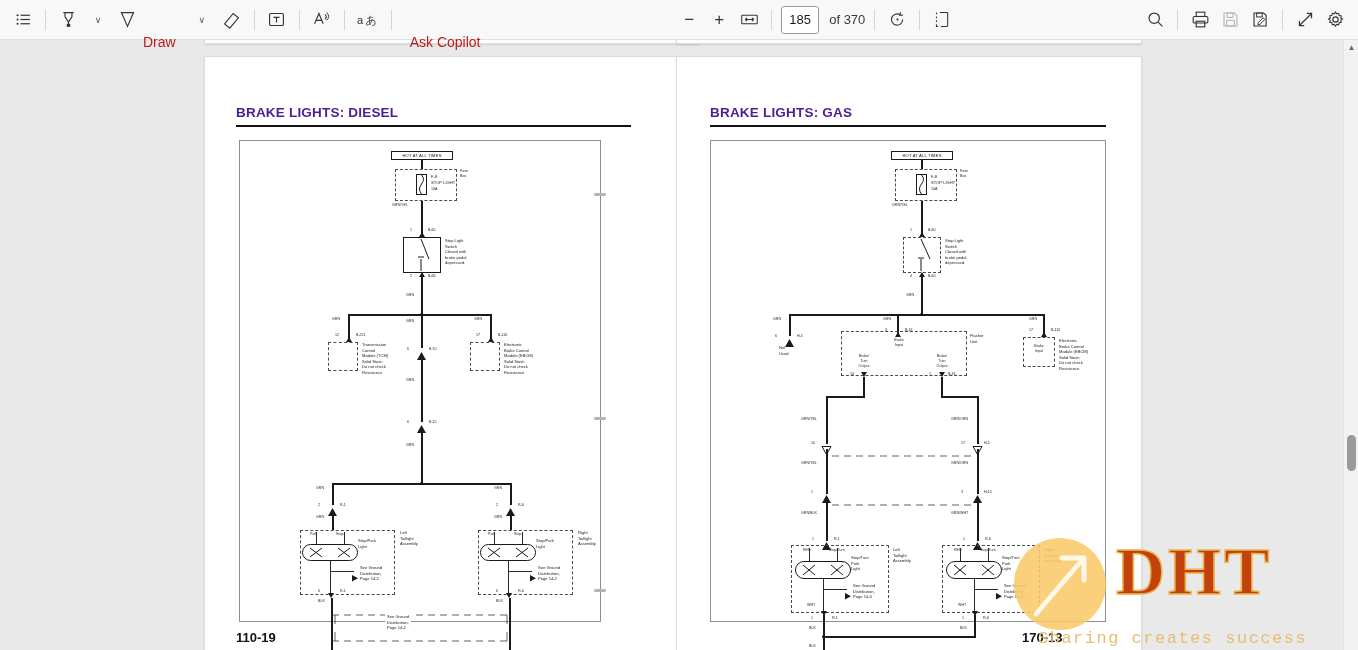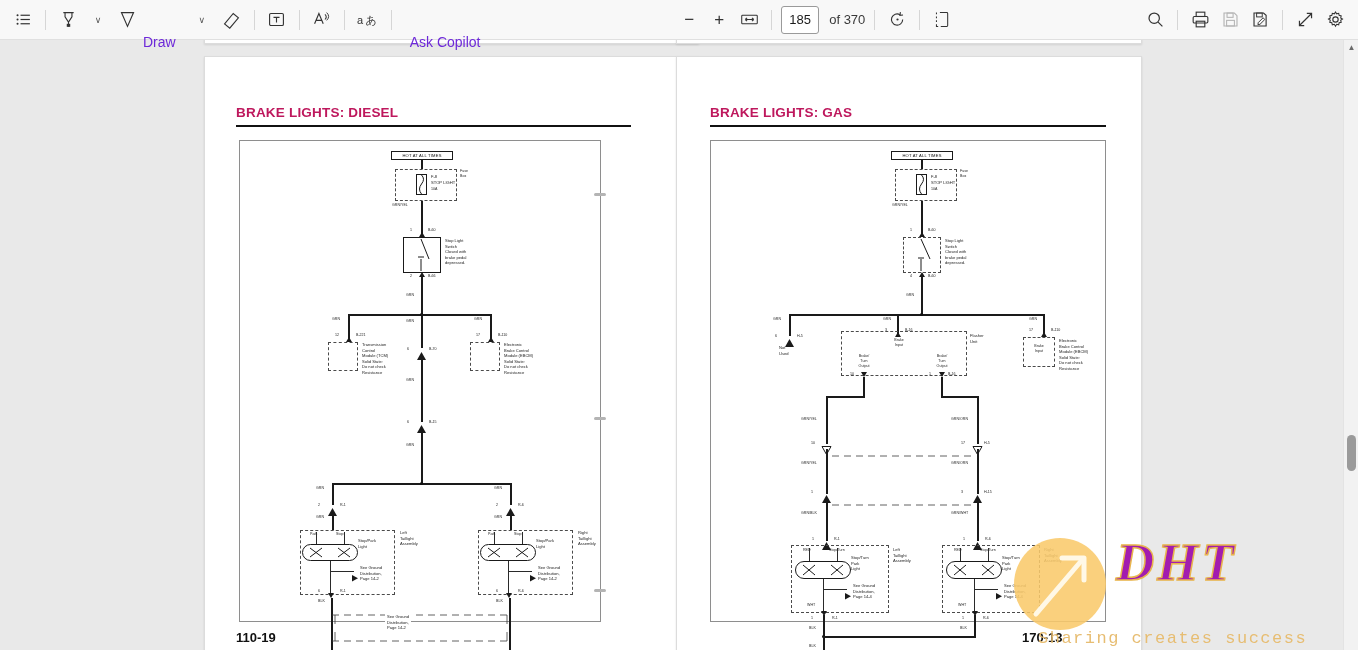--- a/index.html
+++ b/index.html
@@ -20,21 +20,21 @@
     padding: 0 8px;
     z-index: 40;
   }
   .tb-btn {
     height: 30px; min-width: 30px;
     display: flex; align-items: center; justify-content: center;
     border-radius: 4px; cursor: pointer;
     color: #333; padding: 0 5px;
     flex: 0 0 auto;
   }
-  .tb-label { font-size: 14px; color: #6d28d9; padding: 0 6px; white-space: nowrap; margin-top: 44px; }
+  .tb-label { font-size: 14px; color: #b91c1c; padding: 0 6px; white-space: nowrap; margin-top: 44px; }
   .tb-sep {
     width: 1px; height: 20px; background: #d6d6d6;
     margin: 0 7px; flex: 0 0 auto;
   }
   .chev { font-size: 9px; color: #555; }
   .tb-spacer { flex: 1 1 auto; }
   .disabled { opacity: .35; }
 
   #pagebox {
     width: 38px; height: 28px;
@@ -70,21 +70,21 @@
   #page-right { left: 676px; top: 16px;  width: 466px; height: 612px; }
 
   .doc-inner { position: relative; width: 100%; height: 100%; overflow: hidden; }
 
   .doc-title {
     position: absolute;
     font-family: "Liberation Sans", sans-serif;
     font-weight: bold;
     font-size: 13.5px;
     letter-spacing: .2px;
-    color: #be185d;
+    color: #4c1d95;
     white-space: nowrap;
   }
   .title-rule {
     position: absolute;
     height: 2px; background: #111;
   }
   .page-num {
     position: absolute;
     font-family: "Liberation Sans", sans-serif;
     font-weight: bold; font-size: 13px; color: #111;
@@ -180,24 +180,24 @@
     width: 92px; height: 92px;
     border-radius: 50%;
     background: #f9c96b;
     opacity: .88;
   }
   #wm-arrow { position: absolute; left: 16px; top: 6px; }
   #wm-dht {
     position: absolute;
     left: 118px; top: 0px;
     font-family: "Liberation Serif", serif;
-    font-style: italic; font-weight: bold;
-    font-size: 53px;
+    font-weight: bold;
+    font-size: 68px;
     letter-spacing: 3px;
-    color: #a21caf;
+    color: #c2410c;
     -webkit-text-stroke: 1.5px #e8b54e;
     text-shadow: 0 0 1px #e3b256;
   }
   #wm-tag {
     position: absolute;
     left: 40px; bottom: 2px;
     font-family: "Liberation Mono", monospace;
     font-size: 17px;
     color: #e7bd72;
     letter-spacing: 1.5px;

